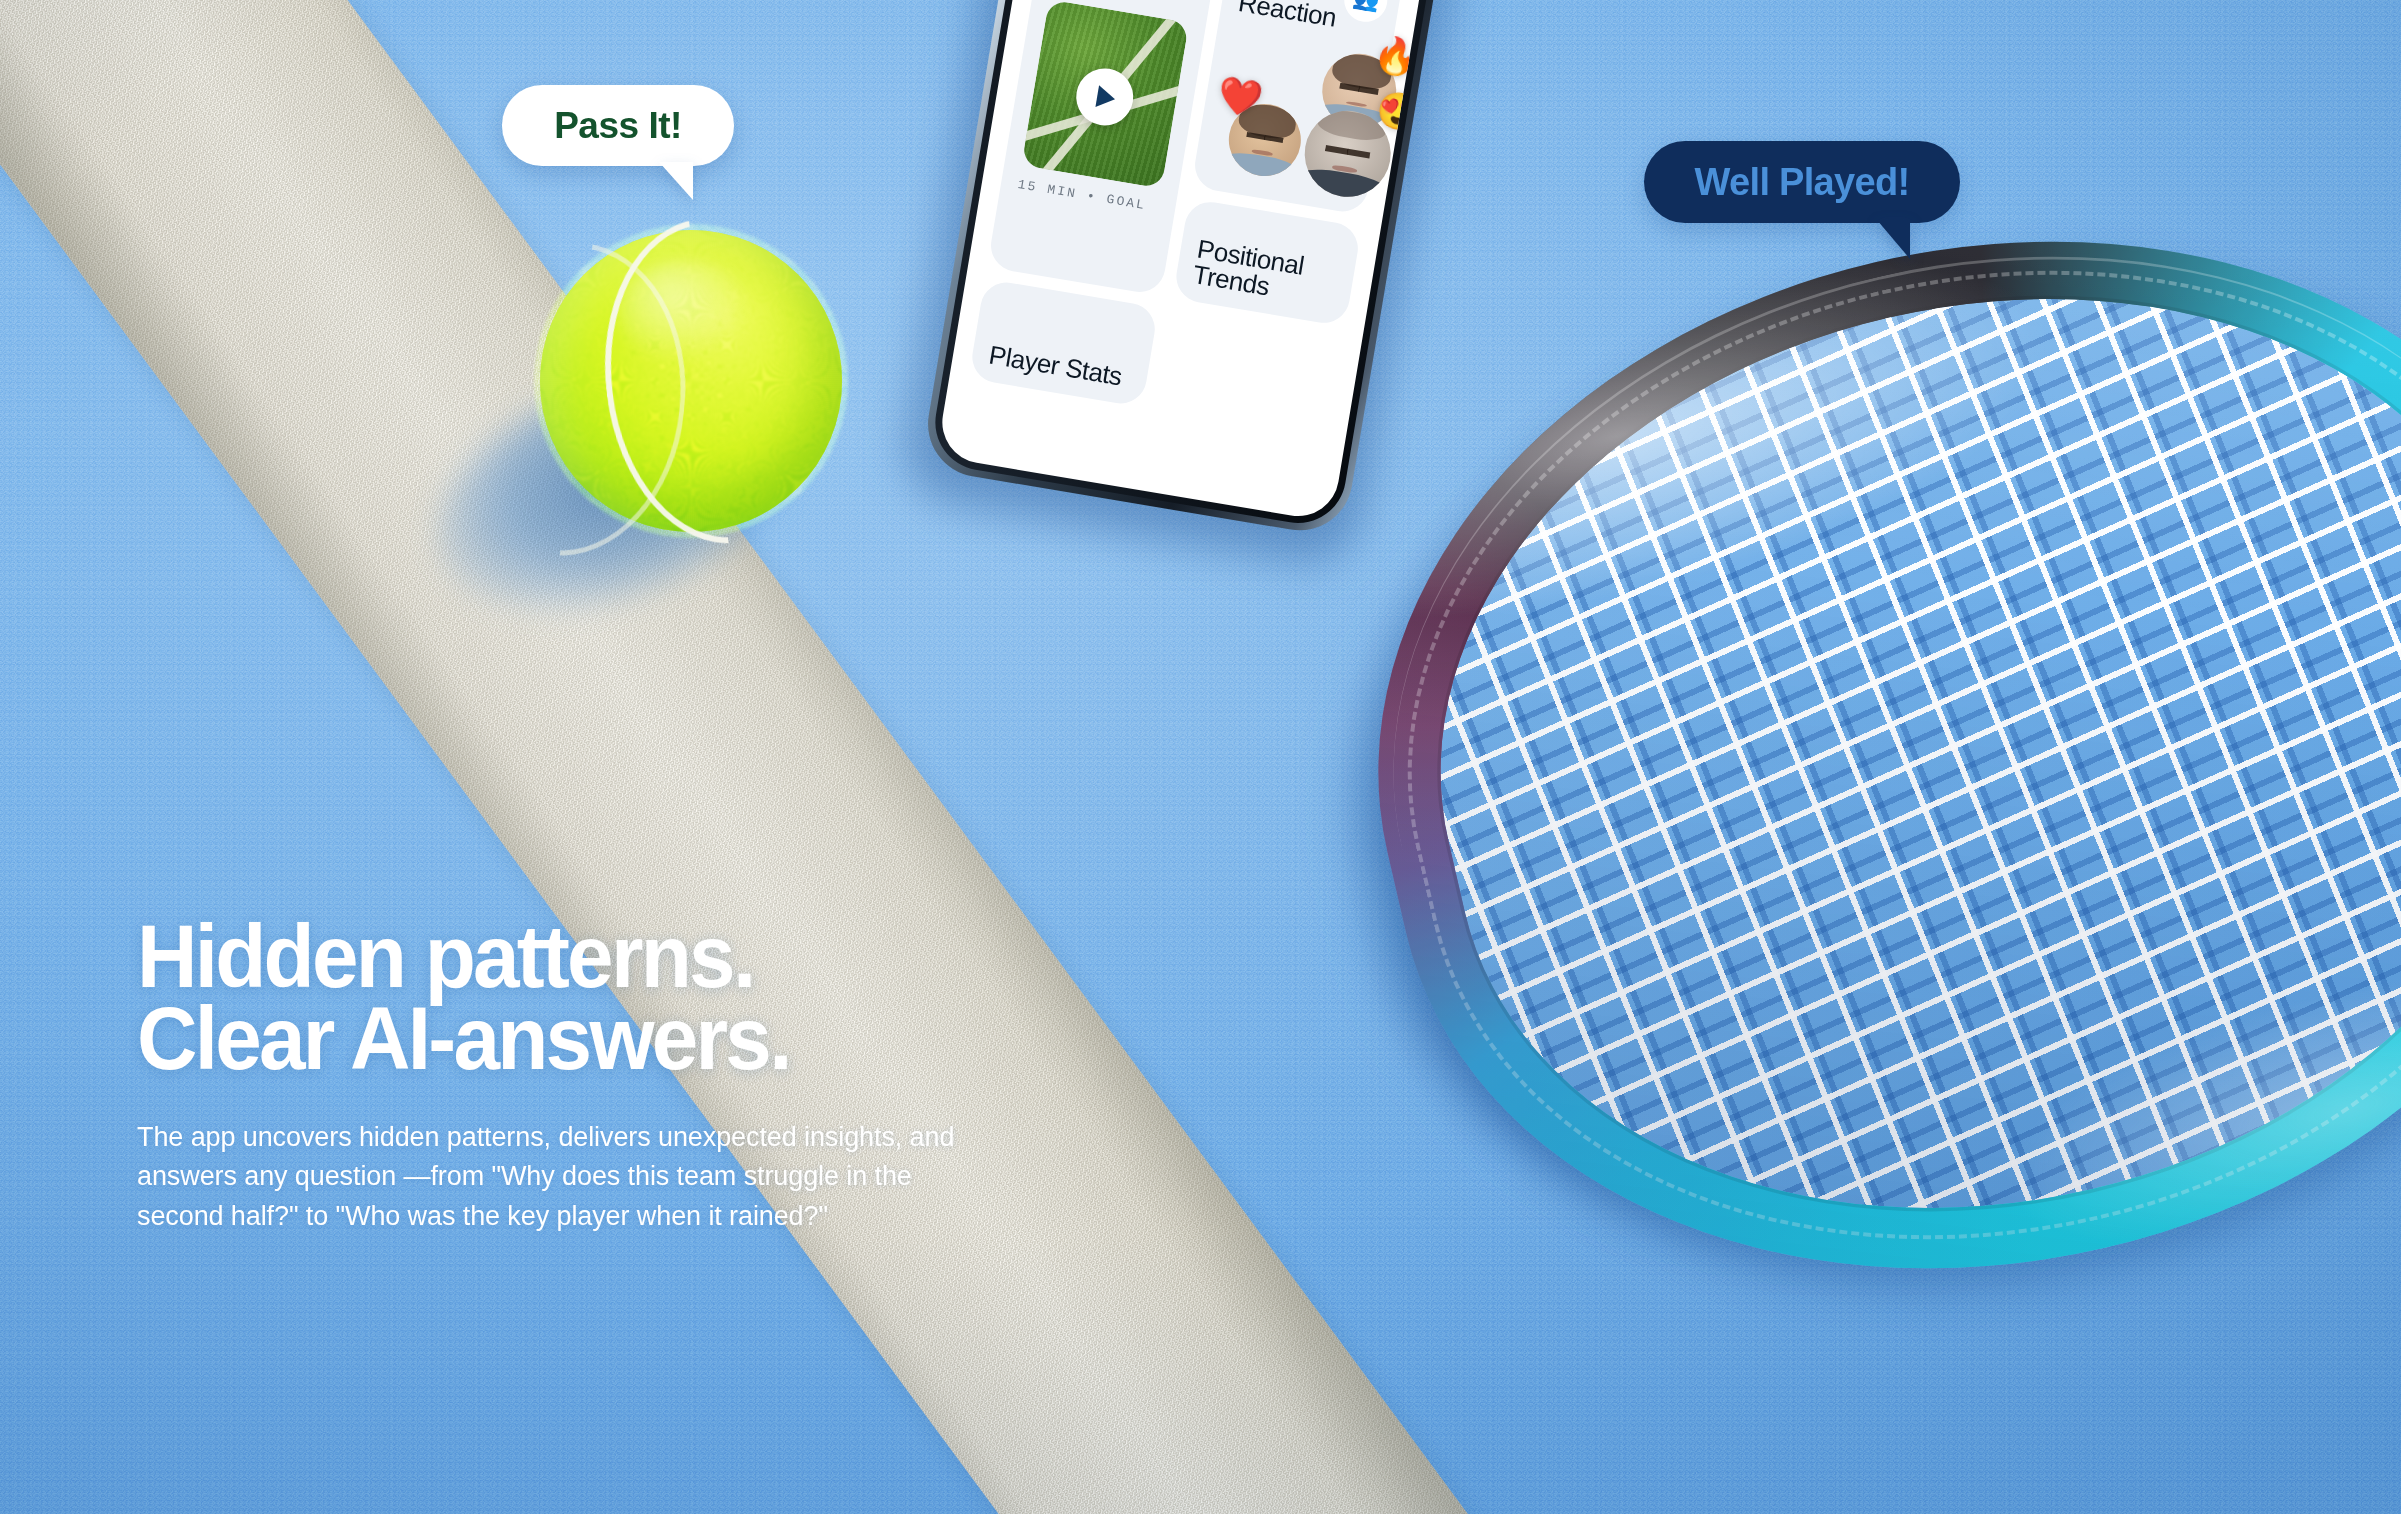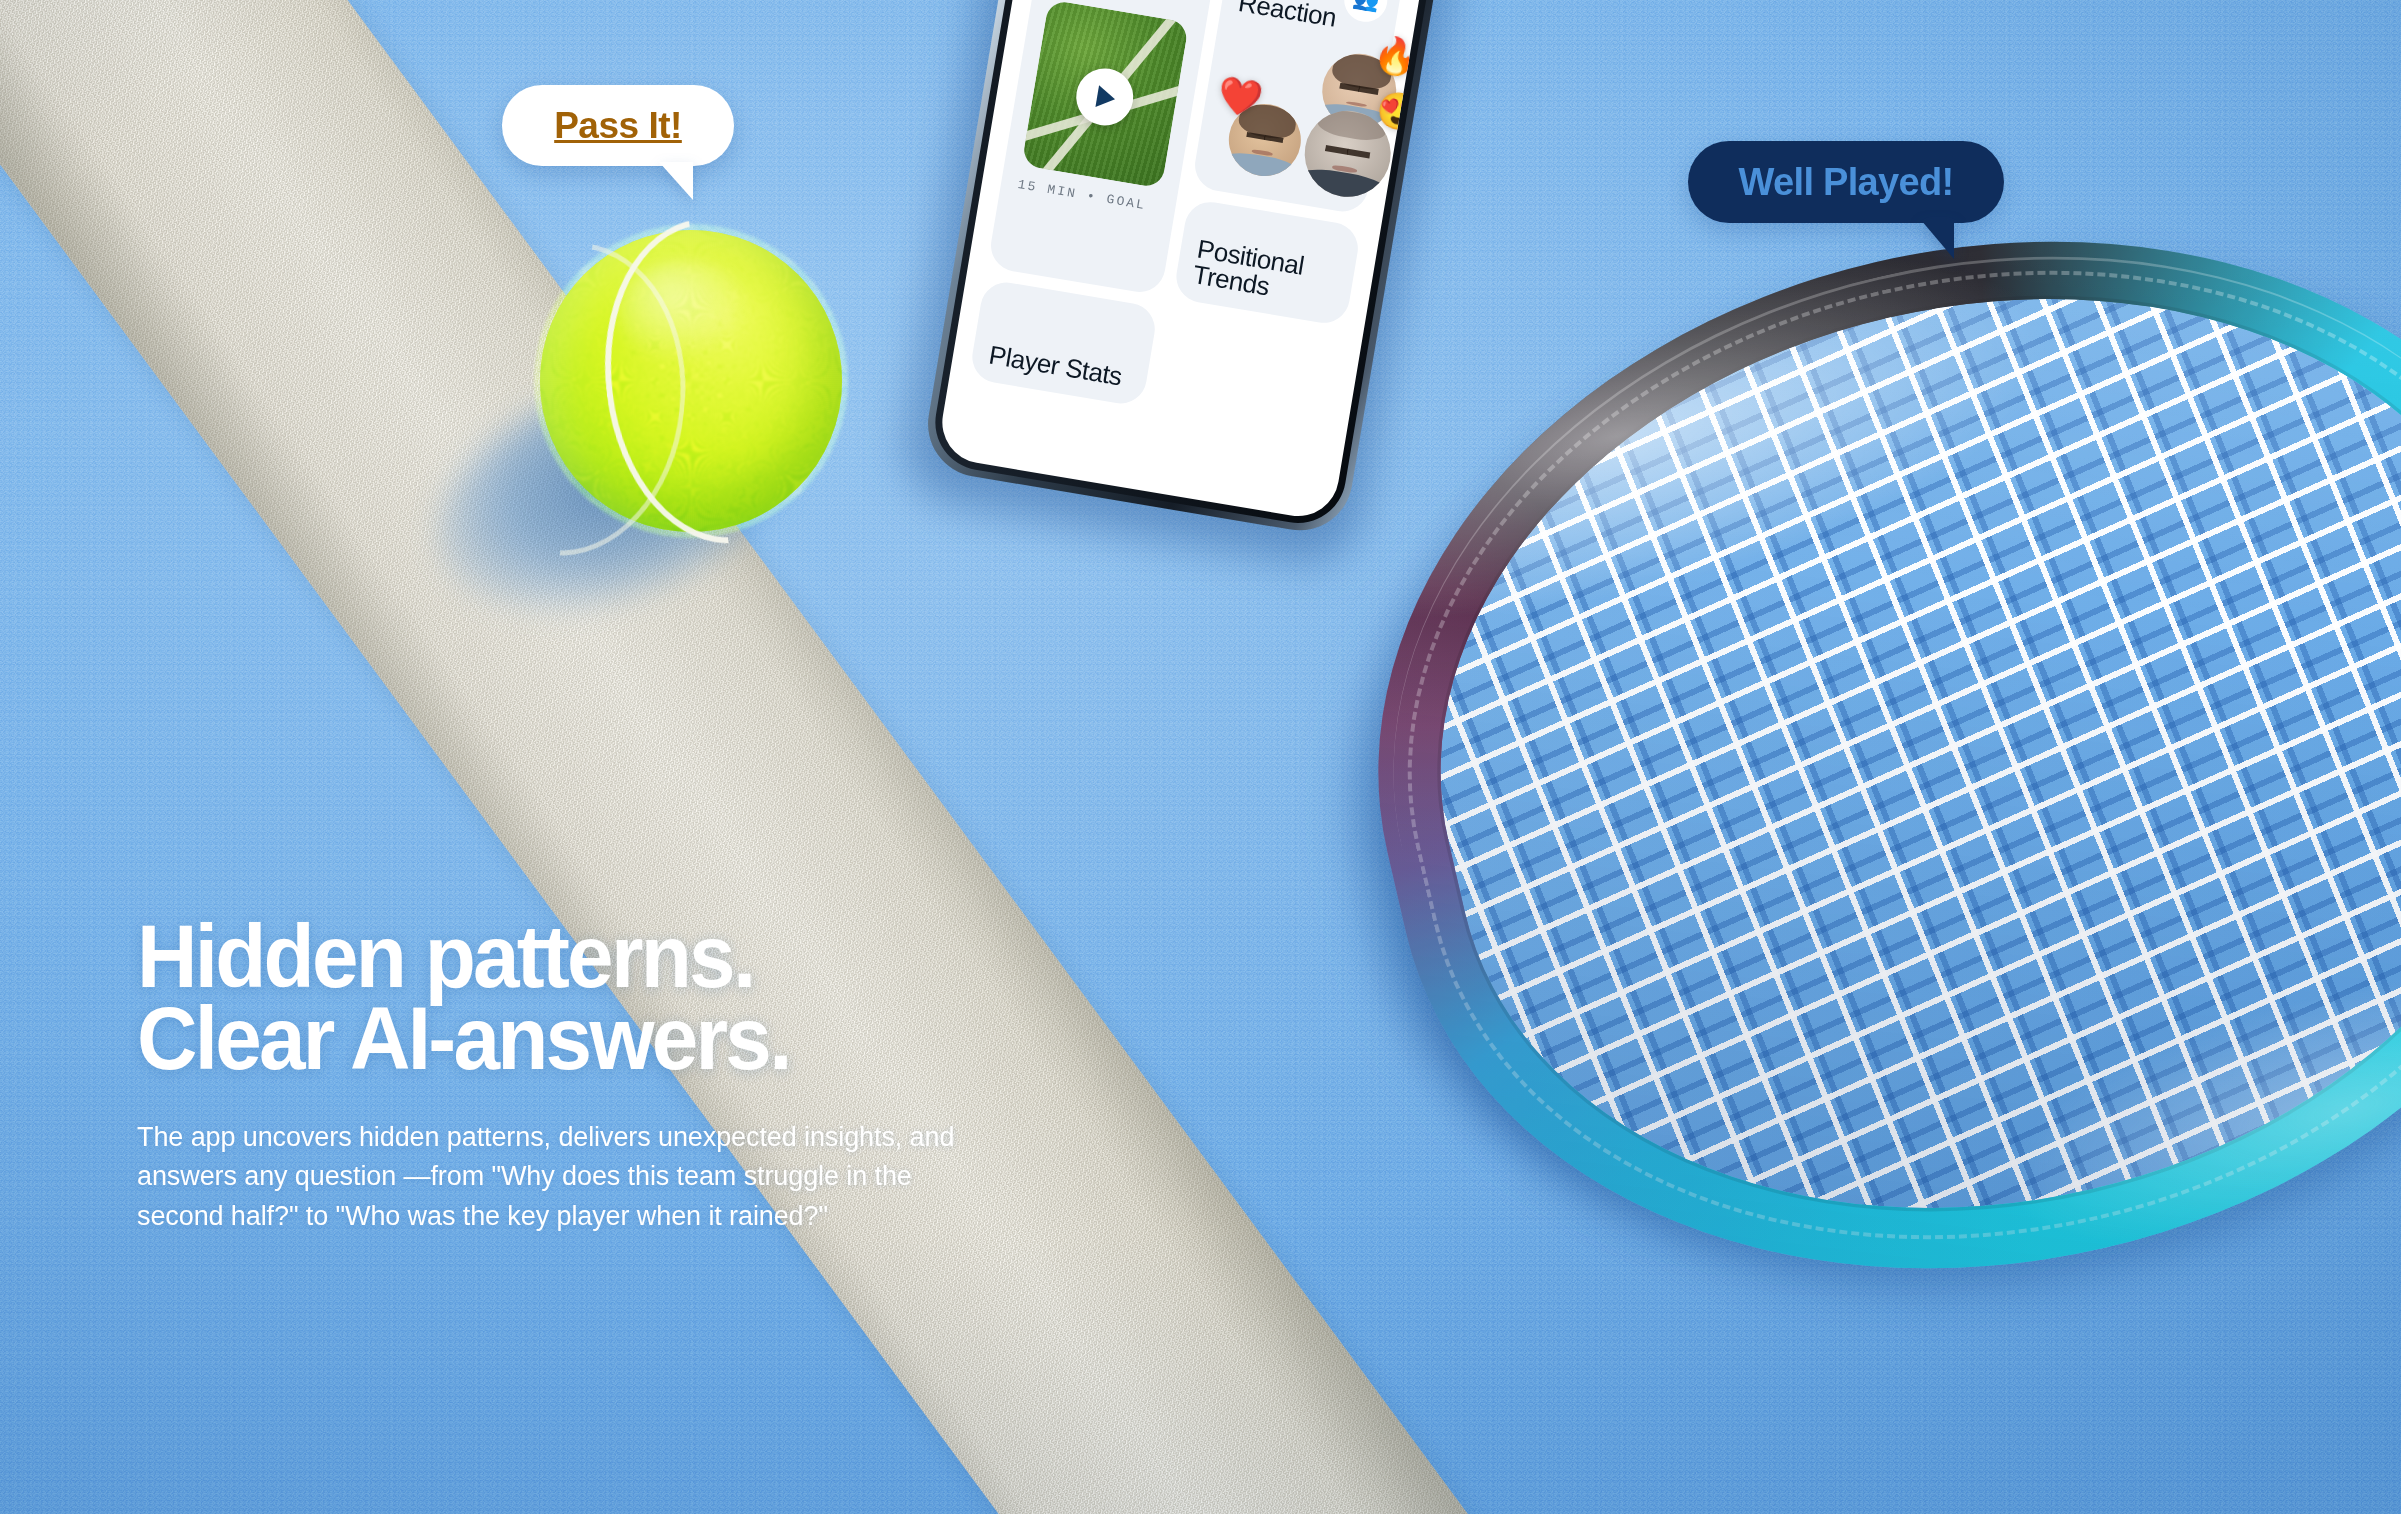--- a/index.html
+++ b/index.html
@@ -136,25 +136,25 @@
   .e2 { left:-5.1px; top:50px; }
   .e3 { left:154px; top:38px; }
 
   .card-small { min-height:101px; display:flex; align-items:flex-end; }
 
   
   .bubble { position:absolute; display:flex; align-items:center; justify-content:center;
       box-shadow:0 8.6px 22px rgba(20,70,140,.22); }
   #bubble-pass { left:502px; top:85px; width:232px; height:81px; border-radius:40px;
       background:#FFFFFF; }
-  #bubble-pass .btext { font-size:37px; font-weight:bold; color:#a16207; letter-spacing:-0.5px;text-decoration:underline; }
+  #bubble-pass .btext { font-size:37px; font-weight:bold; color:#14532d; letter-spacing:-0.5px; }
   #bubble-pass .tail { position:absolute; right:41px; bottom:-34px; width:0; height:0;
       border-left:12px solid transparent; border-right:34px solid #FFFFFF;
       border-bottom:38px solid transparent; filter:drop-shadow(0 5.1px 6.9px rgba(20,70,140,.18)); }
-  #bubble-well { left:1688px; top:141px; width:316px; height:82px; border-radius:41px;
+  #bubble-well { left:1644px; top:141px; width:316px; height:82px; border-radius:41px;
       background:#0F2D5C; }
   #bubble-well .btext { font-size:38px; font-weight:bold; color:#4A90D9; letter-spacing:-0.7px; }
   #bubble-well .tail { position:absolute; right:50px; bottom:-36px; width:0; height:0;
       border-left:10.3px solid transparent; border-right:33px solid #0F2D5C;
       border-bottom:39px solid transparent; filter:drop-shadow(0 5.1px 6.9px rgba(20,60,120,.25)); }
 
   
   #racket { position:absolute; left:1381px; top:249px; width:1218px; height:1012px;
       transform:rotate(-13deg); }
   .rk-shadow { position:absolute; left:-29px; top:62px; width:1201px; height:909px;

